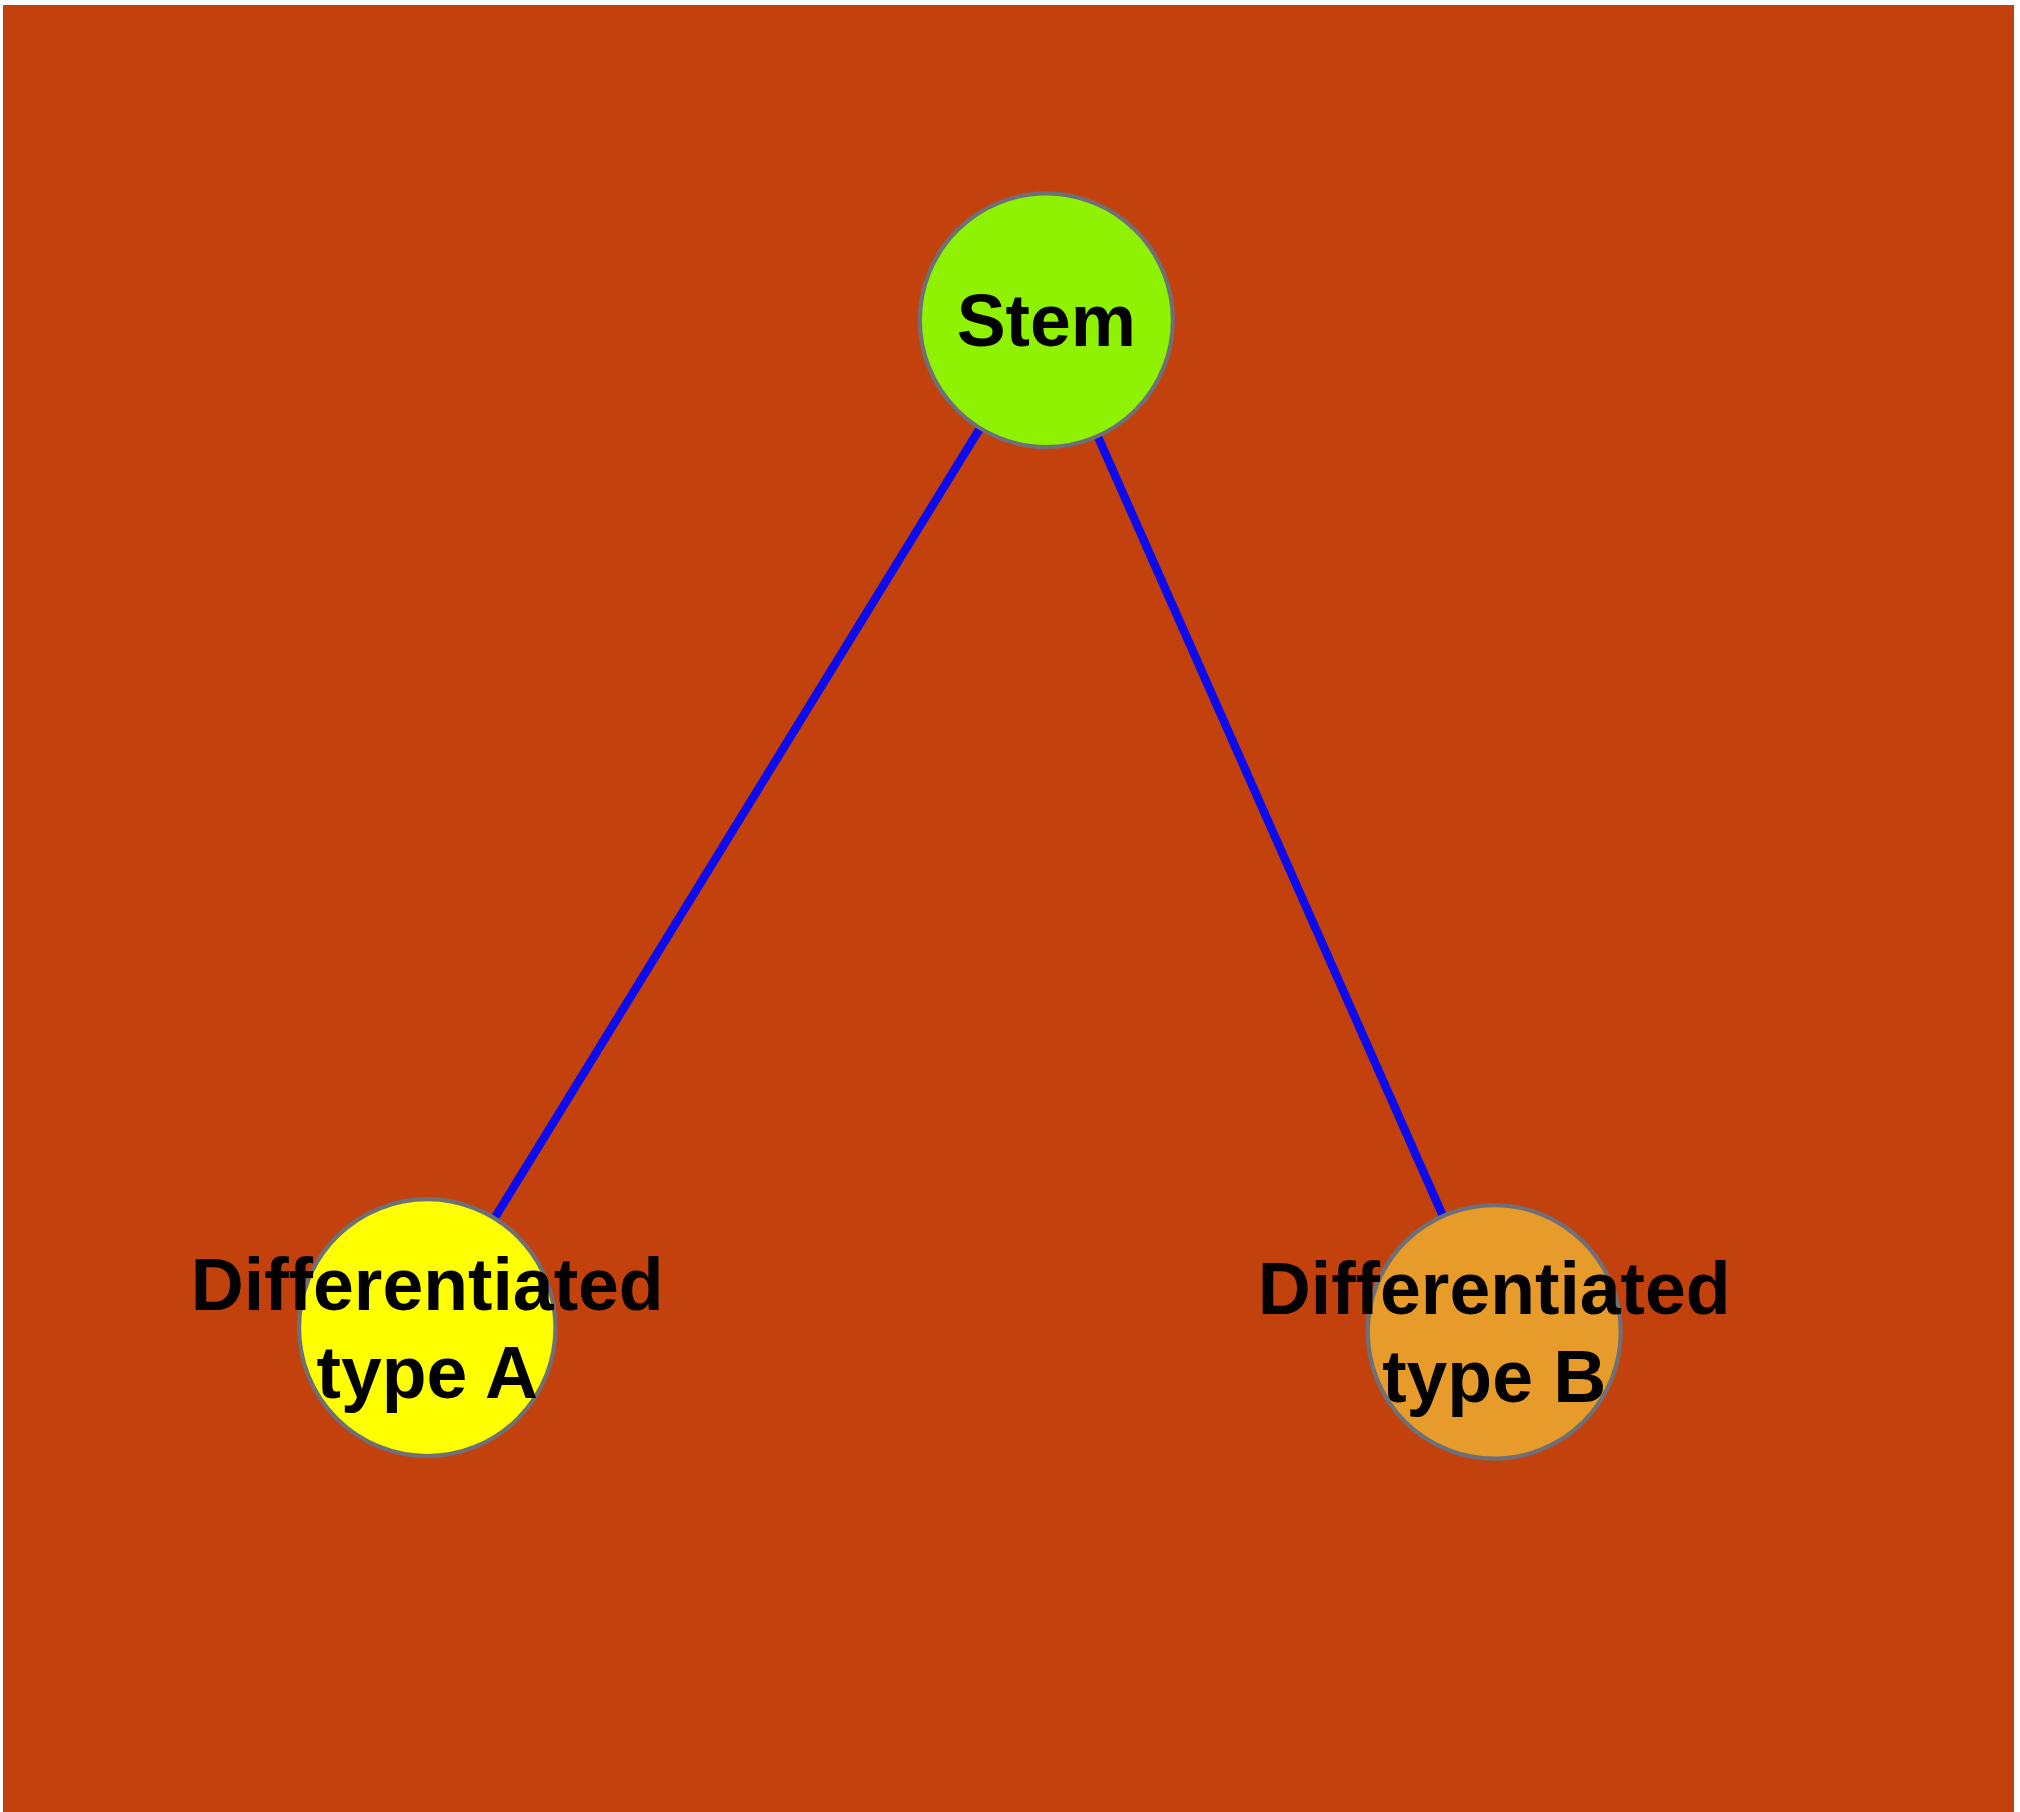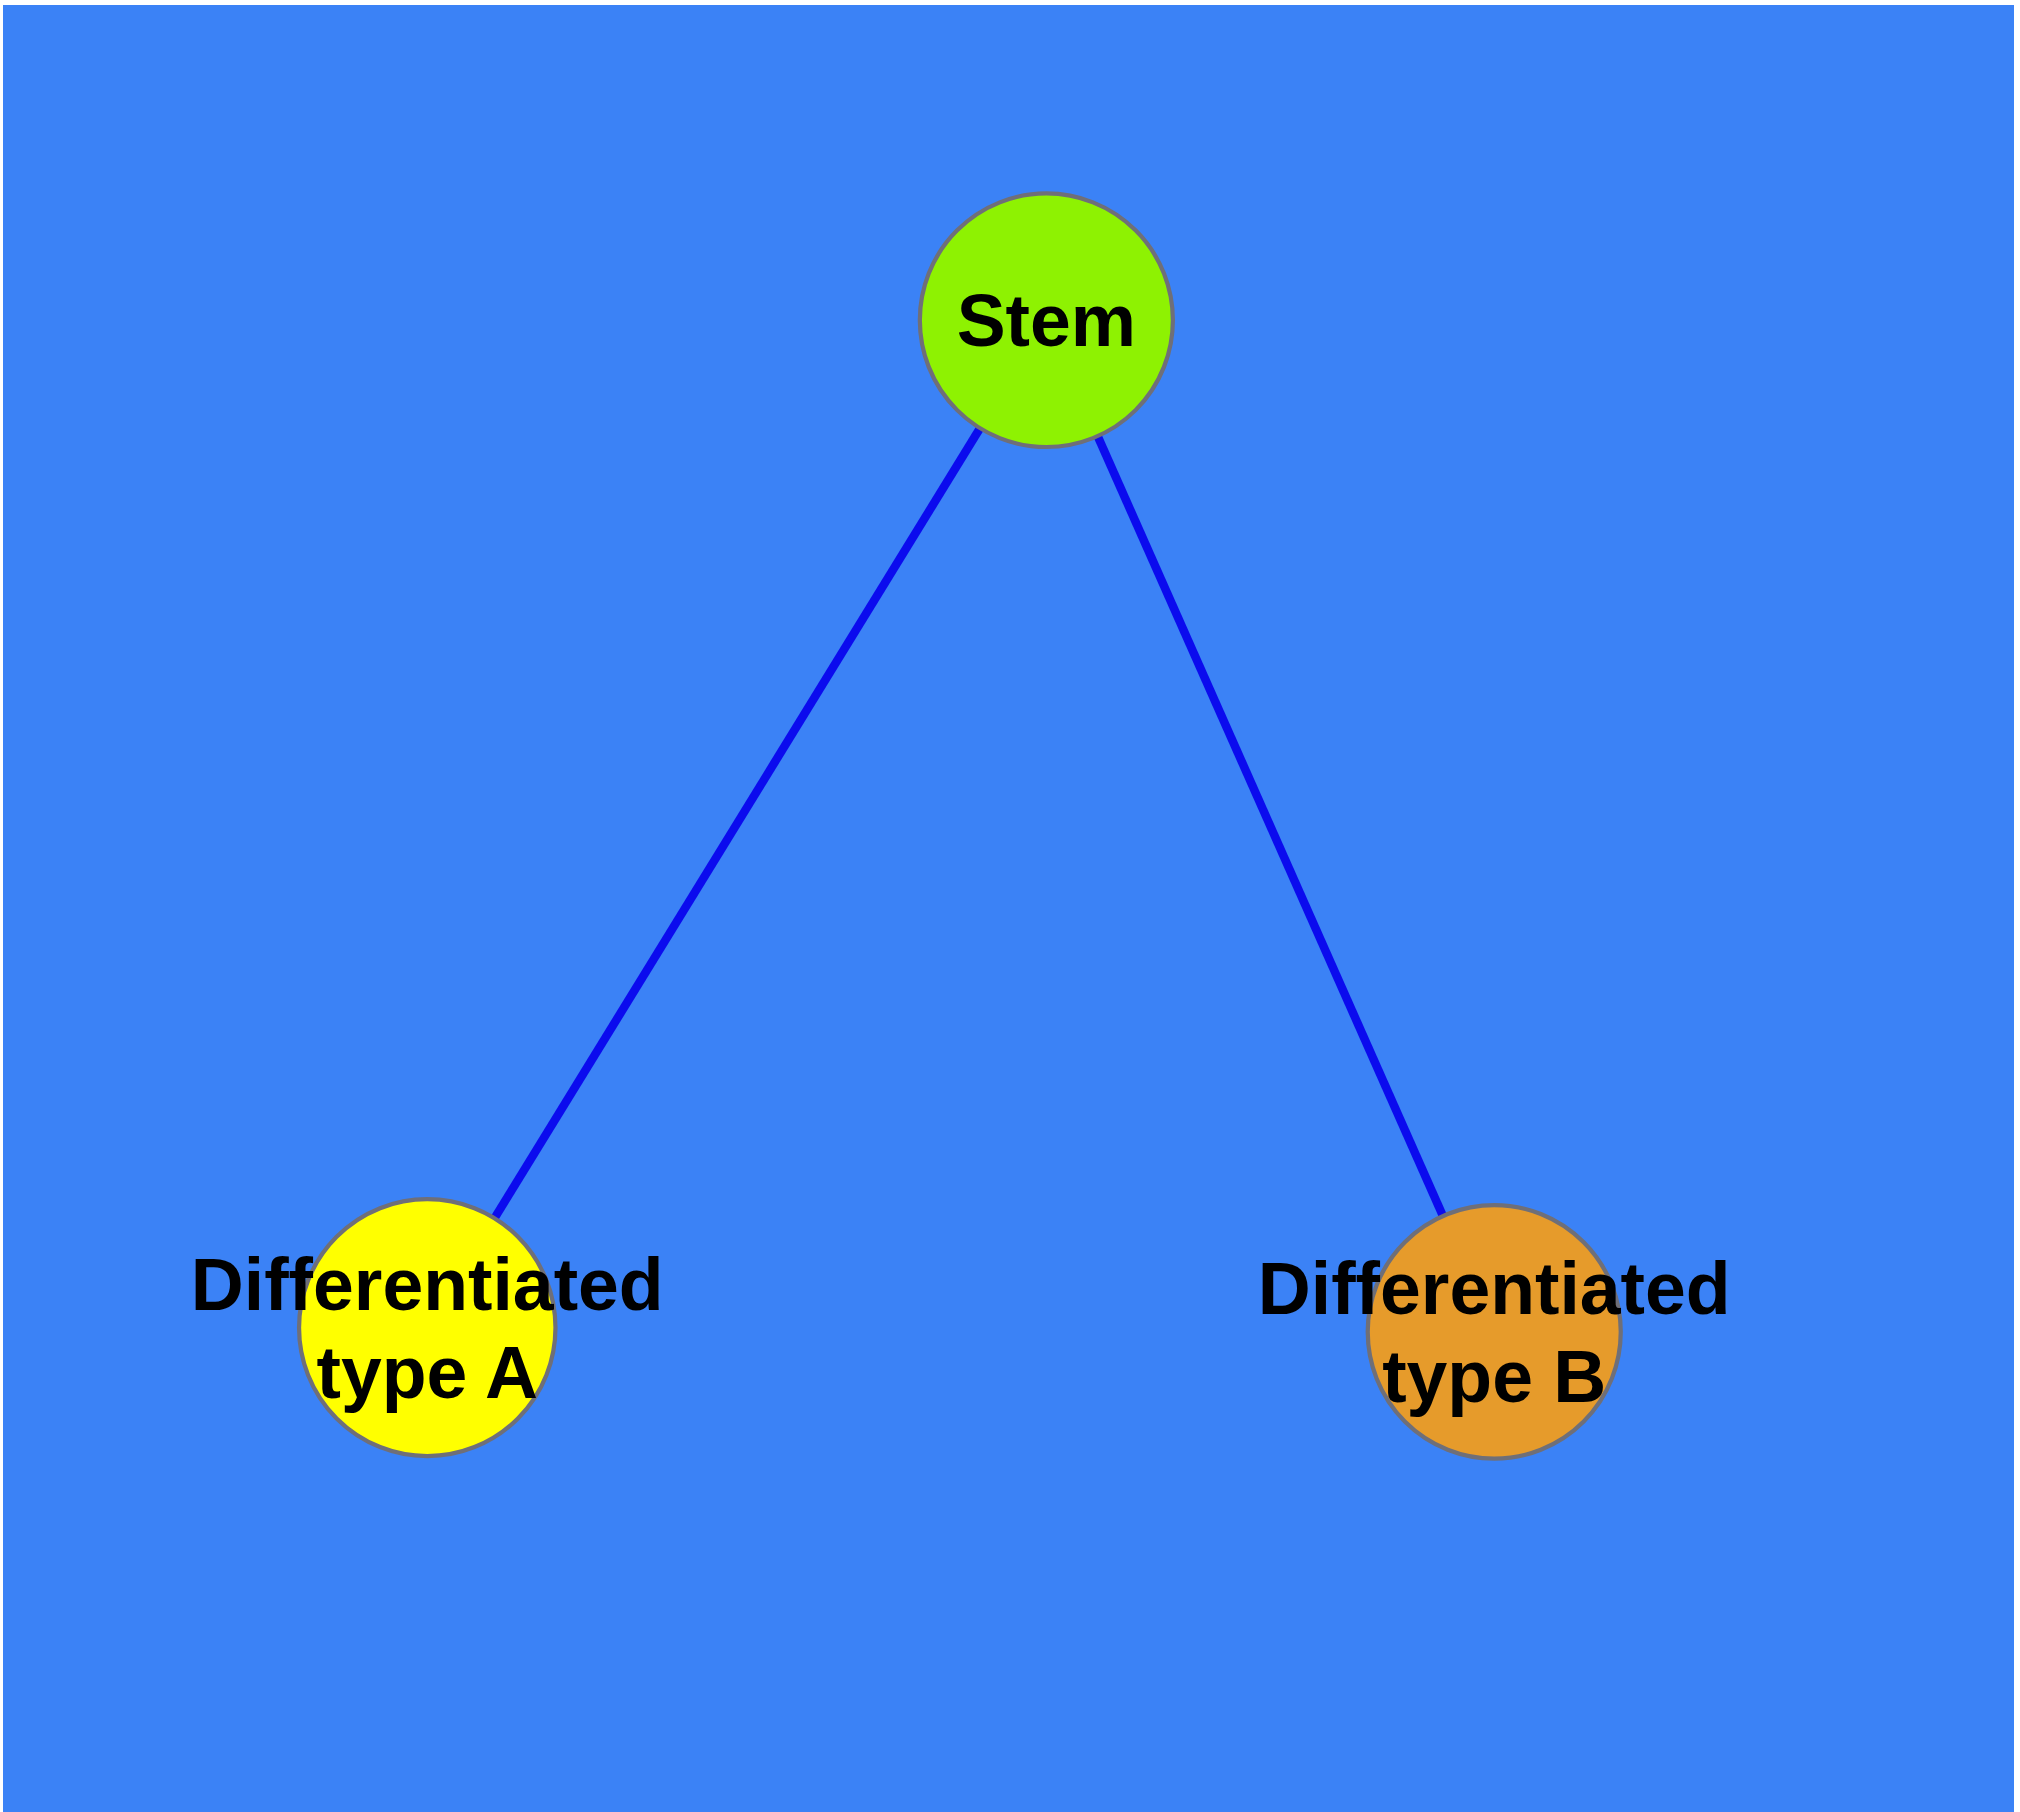--- a/index.html
+++ b/index.html
@@ -14,21 +14,21 @@
     height: 1812px;
     background: #ffffff;
     overflow: hidden;
   }
   .canvas {
     position: absolute;
     top: 5.1px;
     left: 3.4px;
     right: 6.8px;
     bottom: 0px;
-    background: #3b82f6;
+    background: #c2410c;
   }
   .graph-svg {
     display: block;
     width: 100%;
     height: 100%;
   }
   .edge {
     stroke-width: 10;
     stroke-linecap: butt;
     fill: none;

